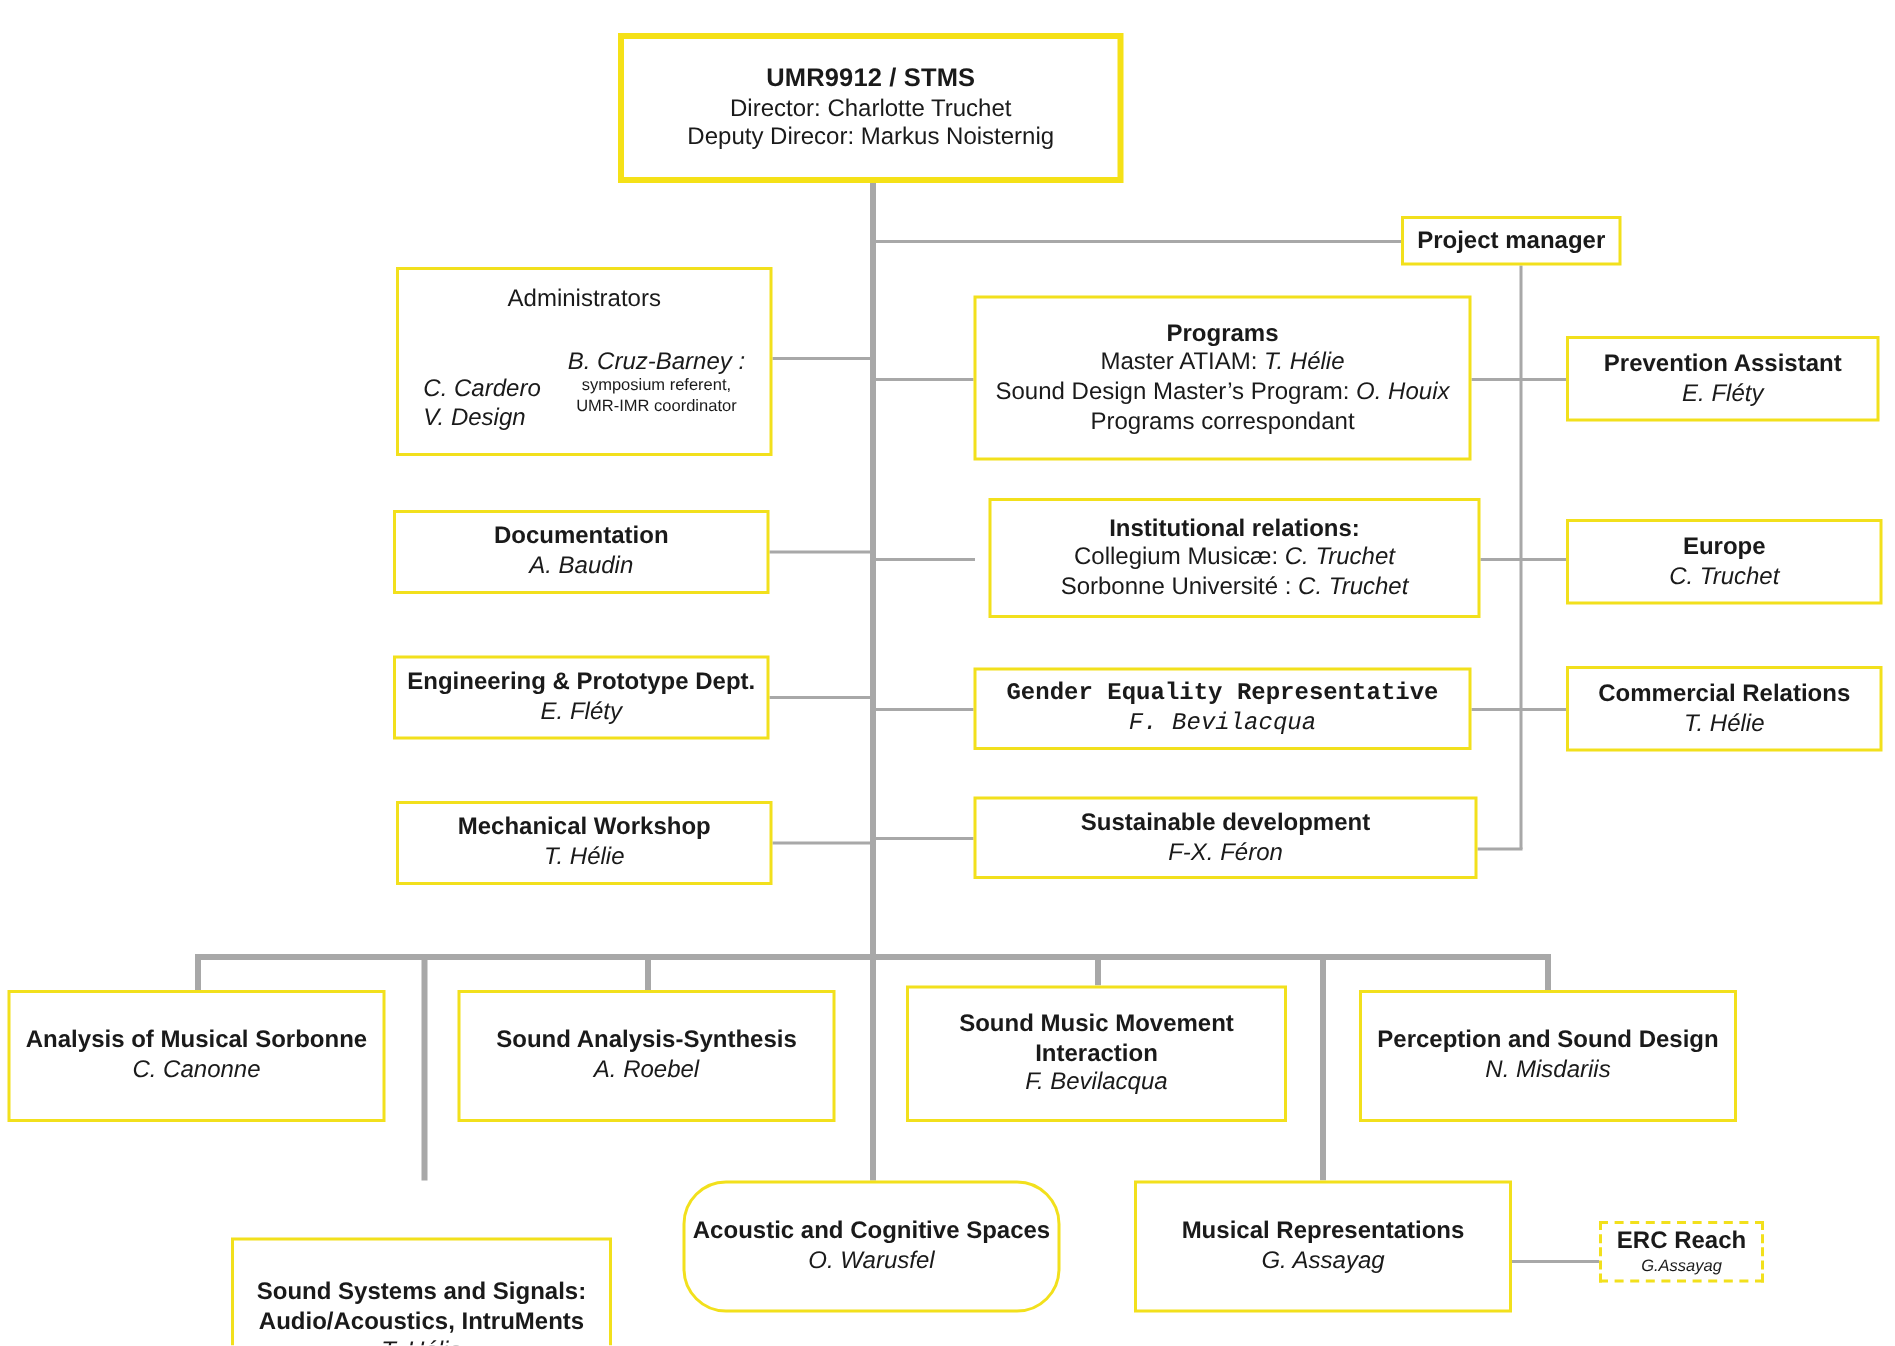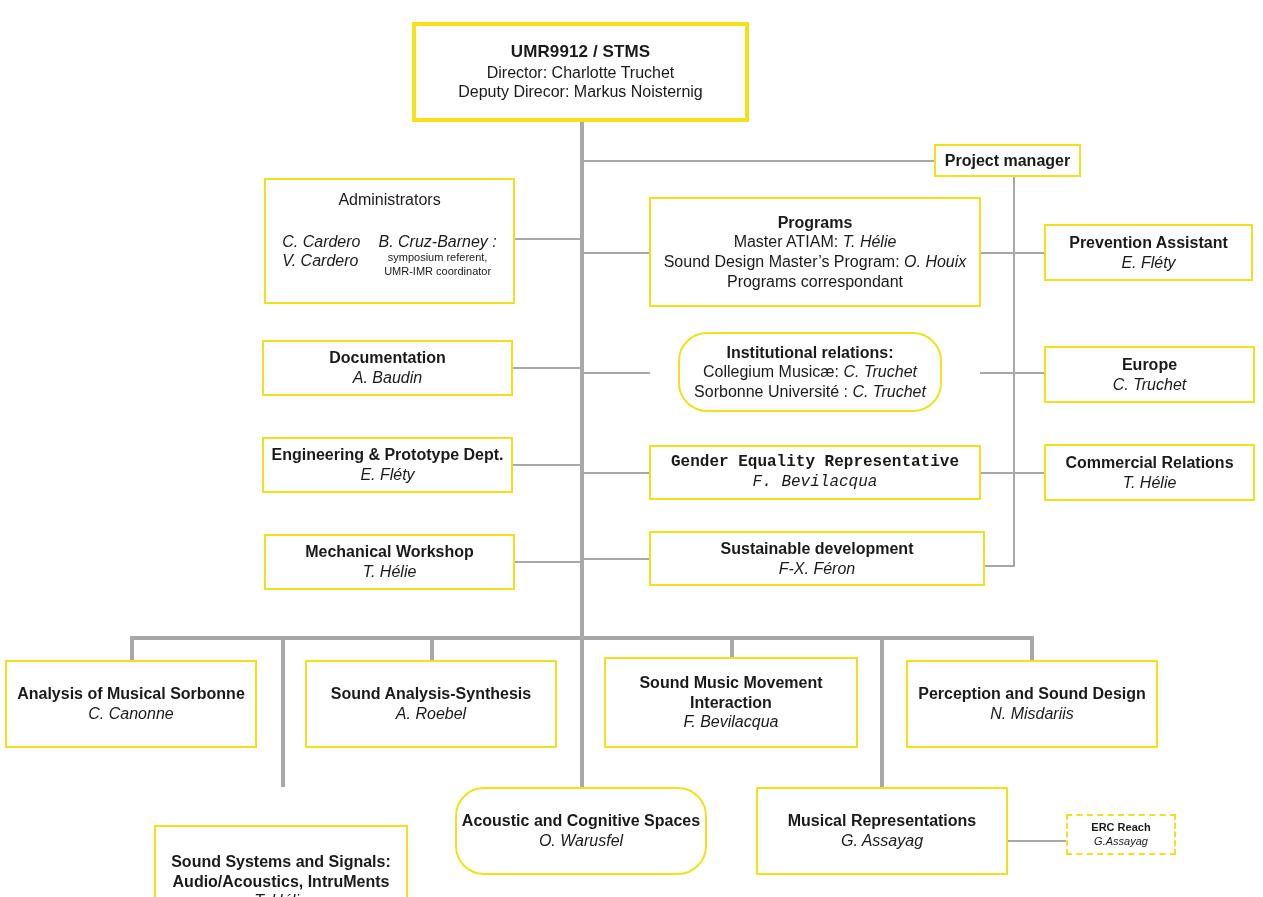--- a/index.html
+++ b/index.html
@@ -66,21 +66,21 @@
     font-style: italic;
     font-size: 16px;
   }
   .rowline { font-size: 16px; }
   .rowline .nm { font-style: italic; }
   .tiny {
     font-size: 11px;
     line-height: 1.25;
   }
   .tiny-ttl {
-    font-size: 11px;
+    font-size: 16px;
     font-weight: bold;
   }
   .tiny-nm {
     font-size: 11px;
     font-style: italic;
   }
   
   .admin-cols {
     display: flex;
     width: 100%;
@@ -88,21 +88,21 @@
     align-items: flex-start;
     gap: 18px;
     padding: 0 10px;
     box-sizing: border-box;
   }
   .admin-col {
     display: flex;
     flex-direction: column;
     align-items: center;
   }
-  .admin-col.left { align-items: flex-start; }
+  .admin-col.left { align-items: flex-start; margin-top: 18px; }
   .admin-col.left .nm { text-align: left; }
 </style>
 </head>
 <body>
 
 <div id="chart">
 
   <div class="line spine" style="left:580px; top:120px; height:520px;"></div>
 
   <div class="line spine" style="left:580px; top:640px; height:147px;"></div>
@@ -150,21 +150,21 @@
 
   <div class="box" style="left:934px; top:144px; width:147px; height:33px;">
     <div class="ttl">Project manager</div>
   </div>
 
   <div class="box" style="left:264px; top:178px; width:251px; height:126px; justify-content:flex-start; padding-top:10px;">
     <div class="sub">Administrators</div>
     <div class="admin-cols" style="margin-top:22px;">
       <div class="admin-col left">
         <div class="nm">C. Cardero</div>
-        <div class="nm">V. Cardero</div>
+        <div class="nm">V. Design</div>
       </div>
       <div class="admin-col">
         <div class="nm">B. Cruz-Barney :</div>
         <div class="tiny">symposium referent,</div>
         <div class="tiny">UMR-IMR coordinator</div>
       </div>
     </div>
   </div>
 
   <div class="box" style="left:262px; top:340px; width:251px; height:56px;">
@@ -188,21 +188,21 @@
       <span>Master ATIAM: </span><span class="nm">T. Hélie</span>
     </div>
     <div class="rowline">
       <span>Sound Design Master’s Program: </span><span class="nm">O. Houix</span>
     </div>
     <div class="rowline">
       <span>Programs correspondant</span>
     </div>
   </div>
 
-  <div class="box" style="left:678px; top:332px; width:264px; height:80px;border-radius:29px;">
+  <div class="box" style="left:659px; top:332px; width:328px; height:80px;">
     <div class="ttl">Institutional relations:</div>
     <div class="rowline">
       <span>Collegium Musicæ: </span><span class="nm">C. Truchet</span>
     </div>
     <div class="rowline">
       <span>Sorbonne Université : </span><span class="nm">C. Truchet</span>
     </div>
   </div>
 
   <div class="box" style="left:649px; top:445px; width:332px; height:55px;font-family:Liberation Mono, monospace;">

